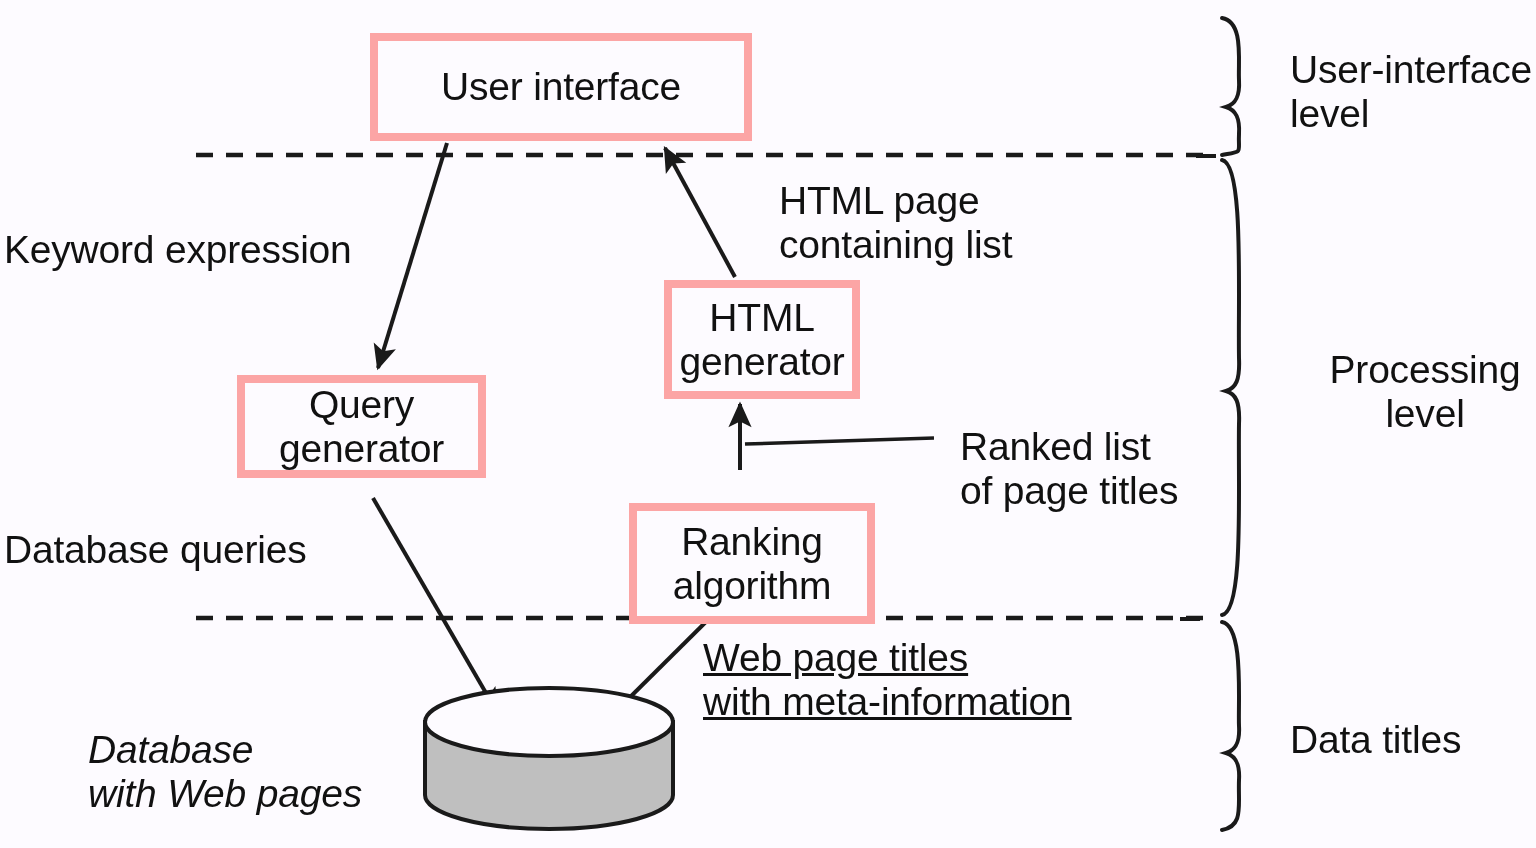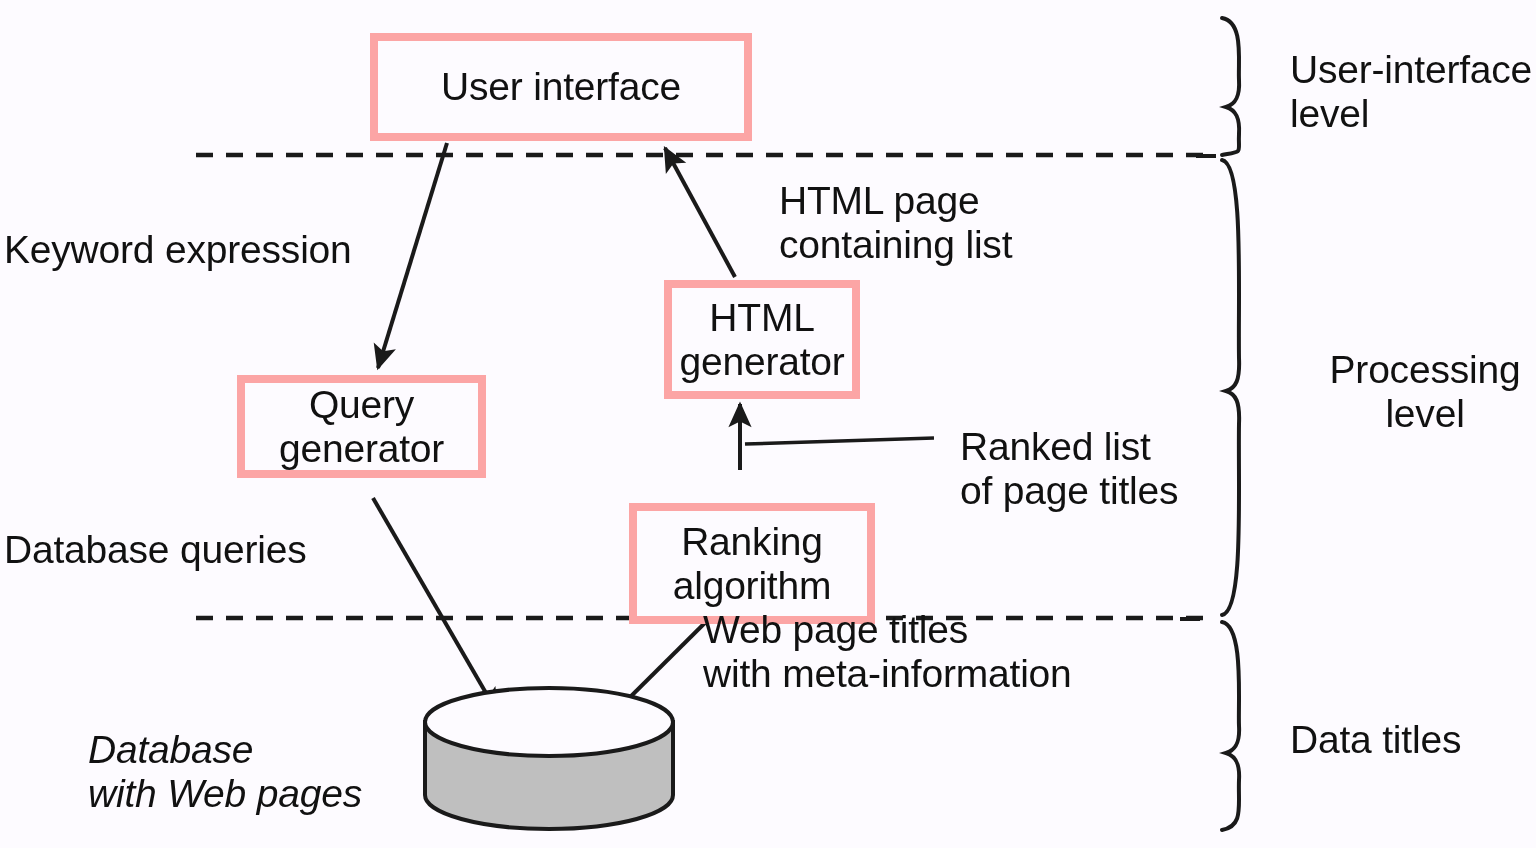--- a/index.html
+++ b/index.html
@@ -62,21 +62,21 @@
   
   #box-user-interface   { left: 370px; top: 33px;  width: 382px; height: 108px; }
   #box-query-generator  { left: 237px; top: 375px; width: 249px; height: 103px; }
   #box-html-generator   { left: 664px; top: 280px; width: 196px; height: 119px; }
   #box-ranking-algo     { left: 629px; top: 460px; width: 246px; height: 121px; margin-top: 43px; }
 
   #lbl-keyword-expression { left: 4px;   top: 228px; width: 366px; }
   #lbl-database-queries   { left: 4px;   top: 528px; width: 366px; }
   #lbl-html-page          { left: 779px; top: 179px; width: 270px; }
   #lbl-ranked-list        { left: 932px; top: 425px; width: 260px; margin-left: 28px; }
-  #lbl-web-page-titles    { left: 703px; top: 608px; width: 380px; }
+  #lbl-web-page-titles    { left: 703px; top: 636px; width: 380px; text-decoration: underline; }
   #lbl-database-pages     { left: 88px;  top: 728px; width: 330px; }
 
   #lvl-user-interface { left: 1262px; top: 48px;  width: 270px; }
   #lvl-processing     { left: 1262px; top: 348px; width: 270px; text-align: center; }
   #lvl-data           { left: 1262px; top: 718px; width: 270px; }
 </style>
 </head>
 <body>
 
 <div id="stage">

